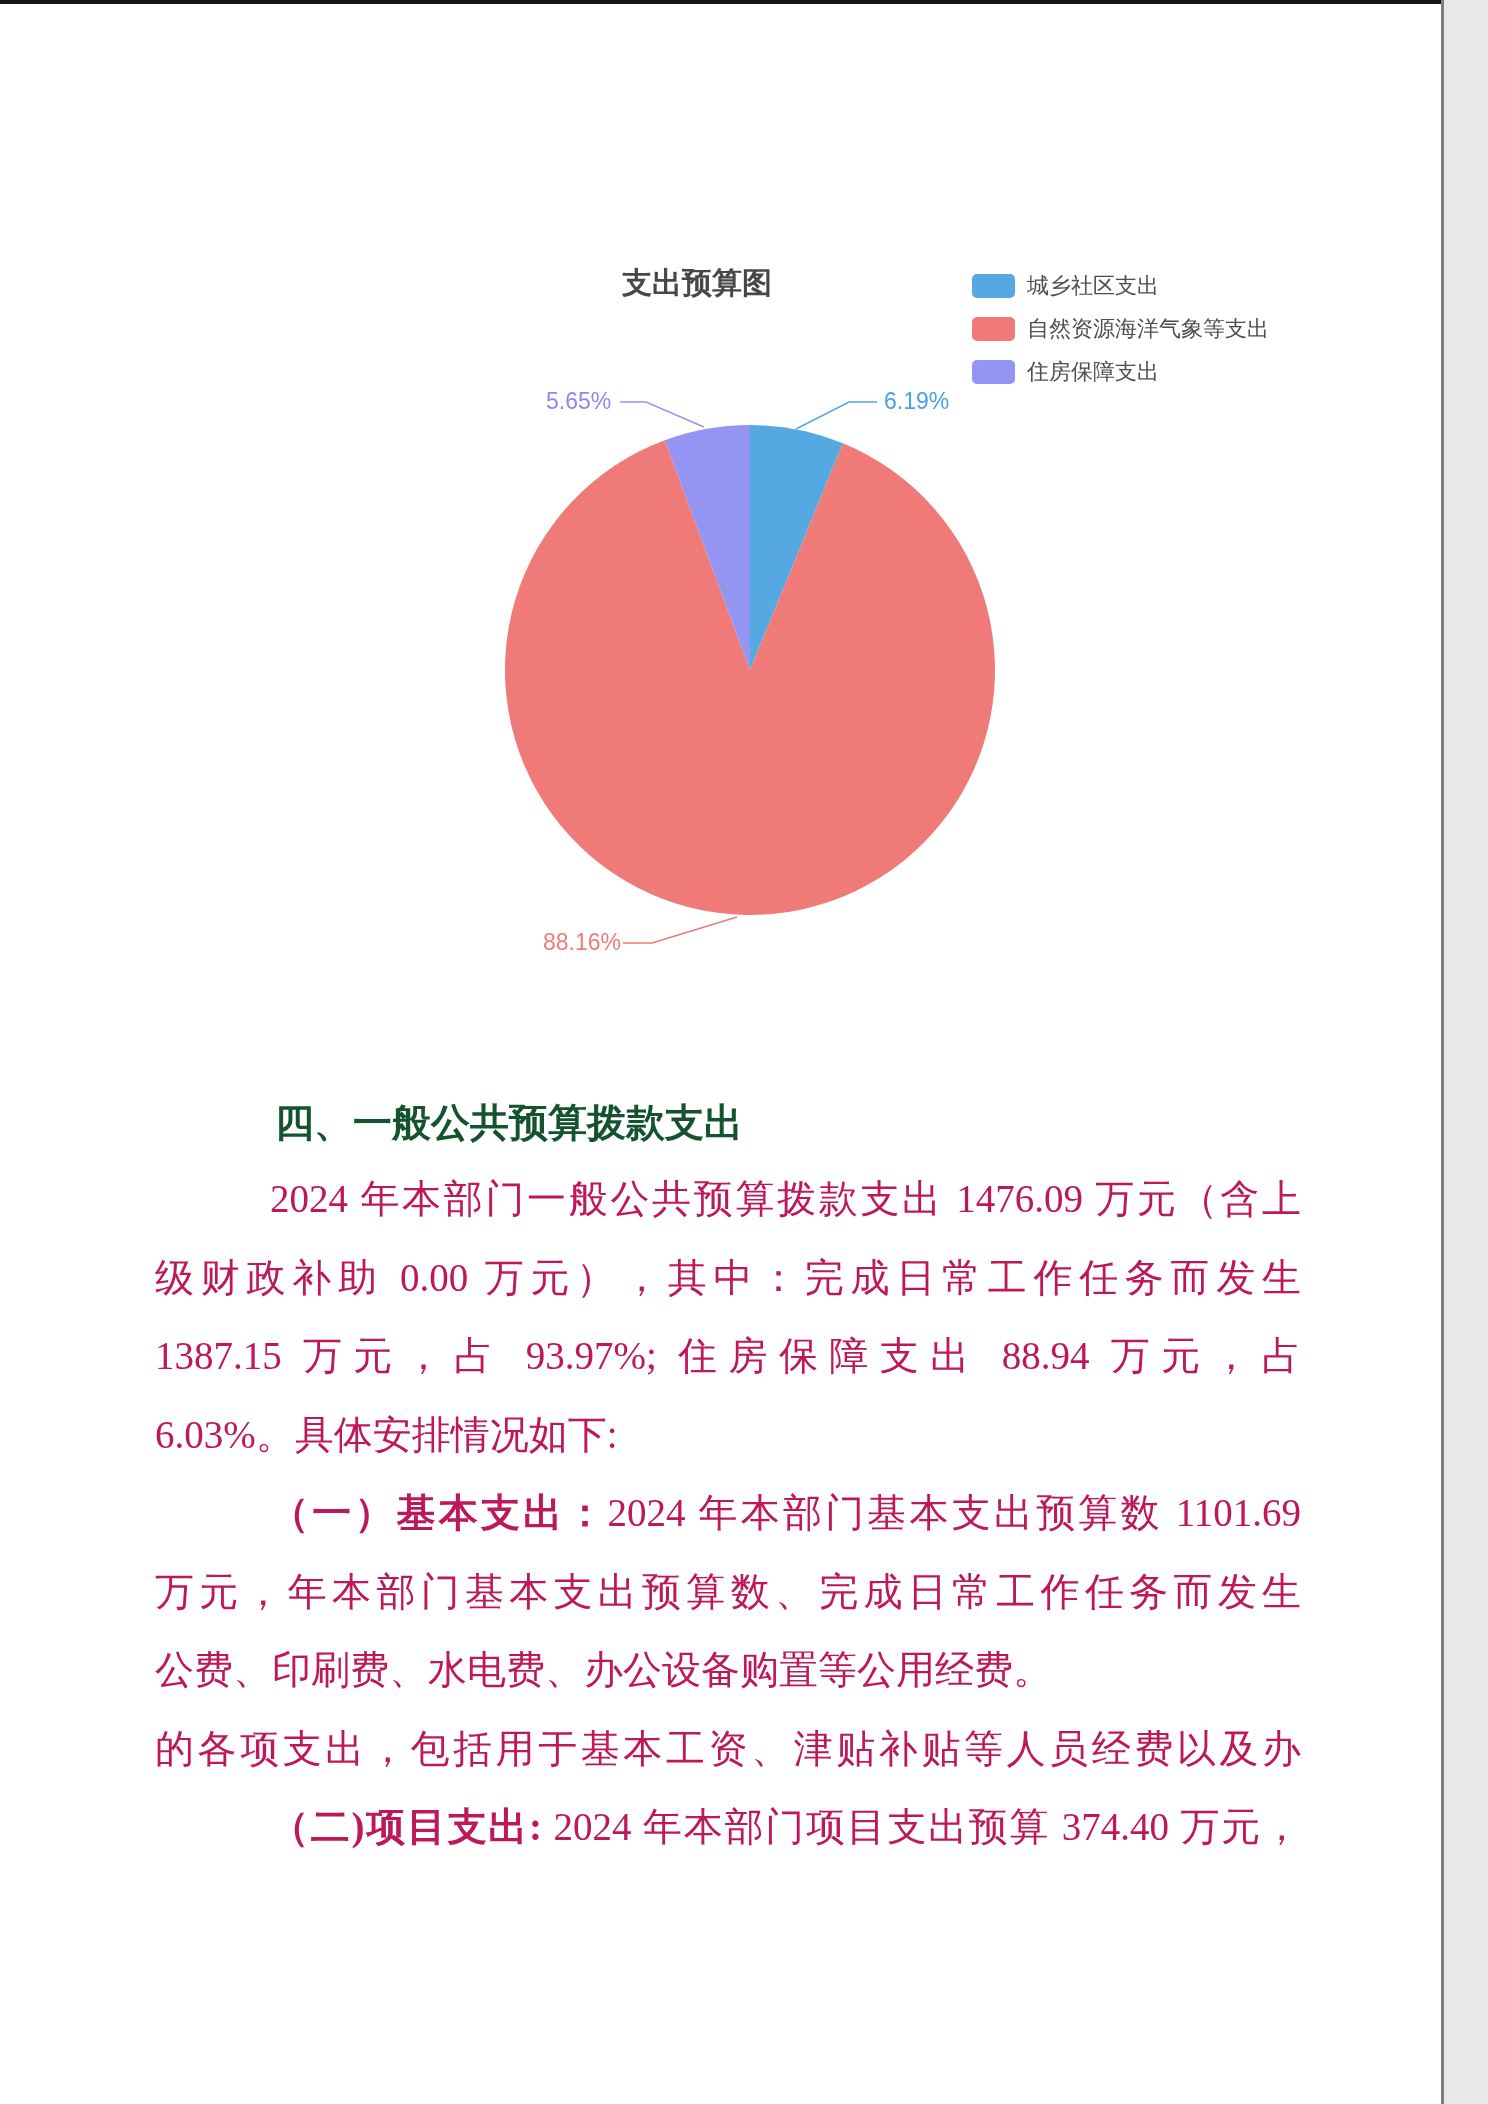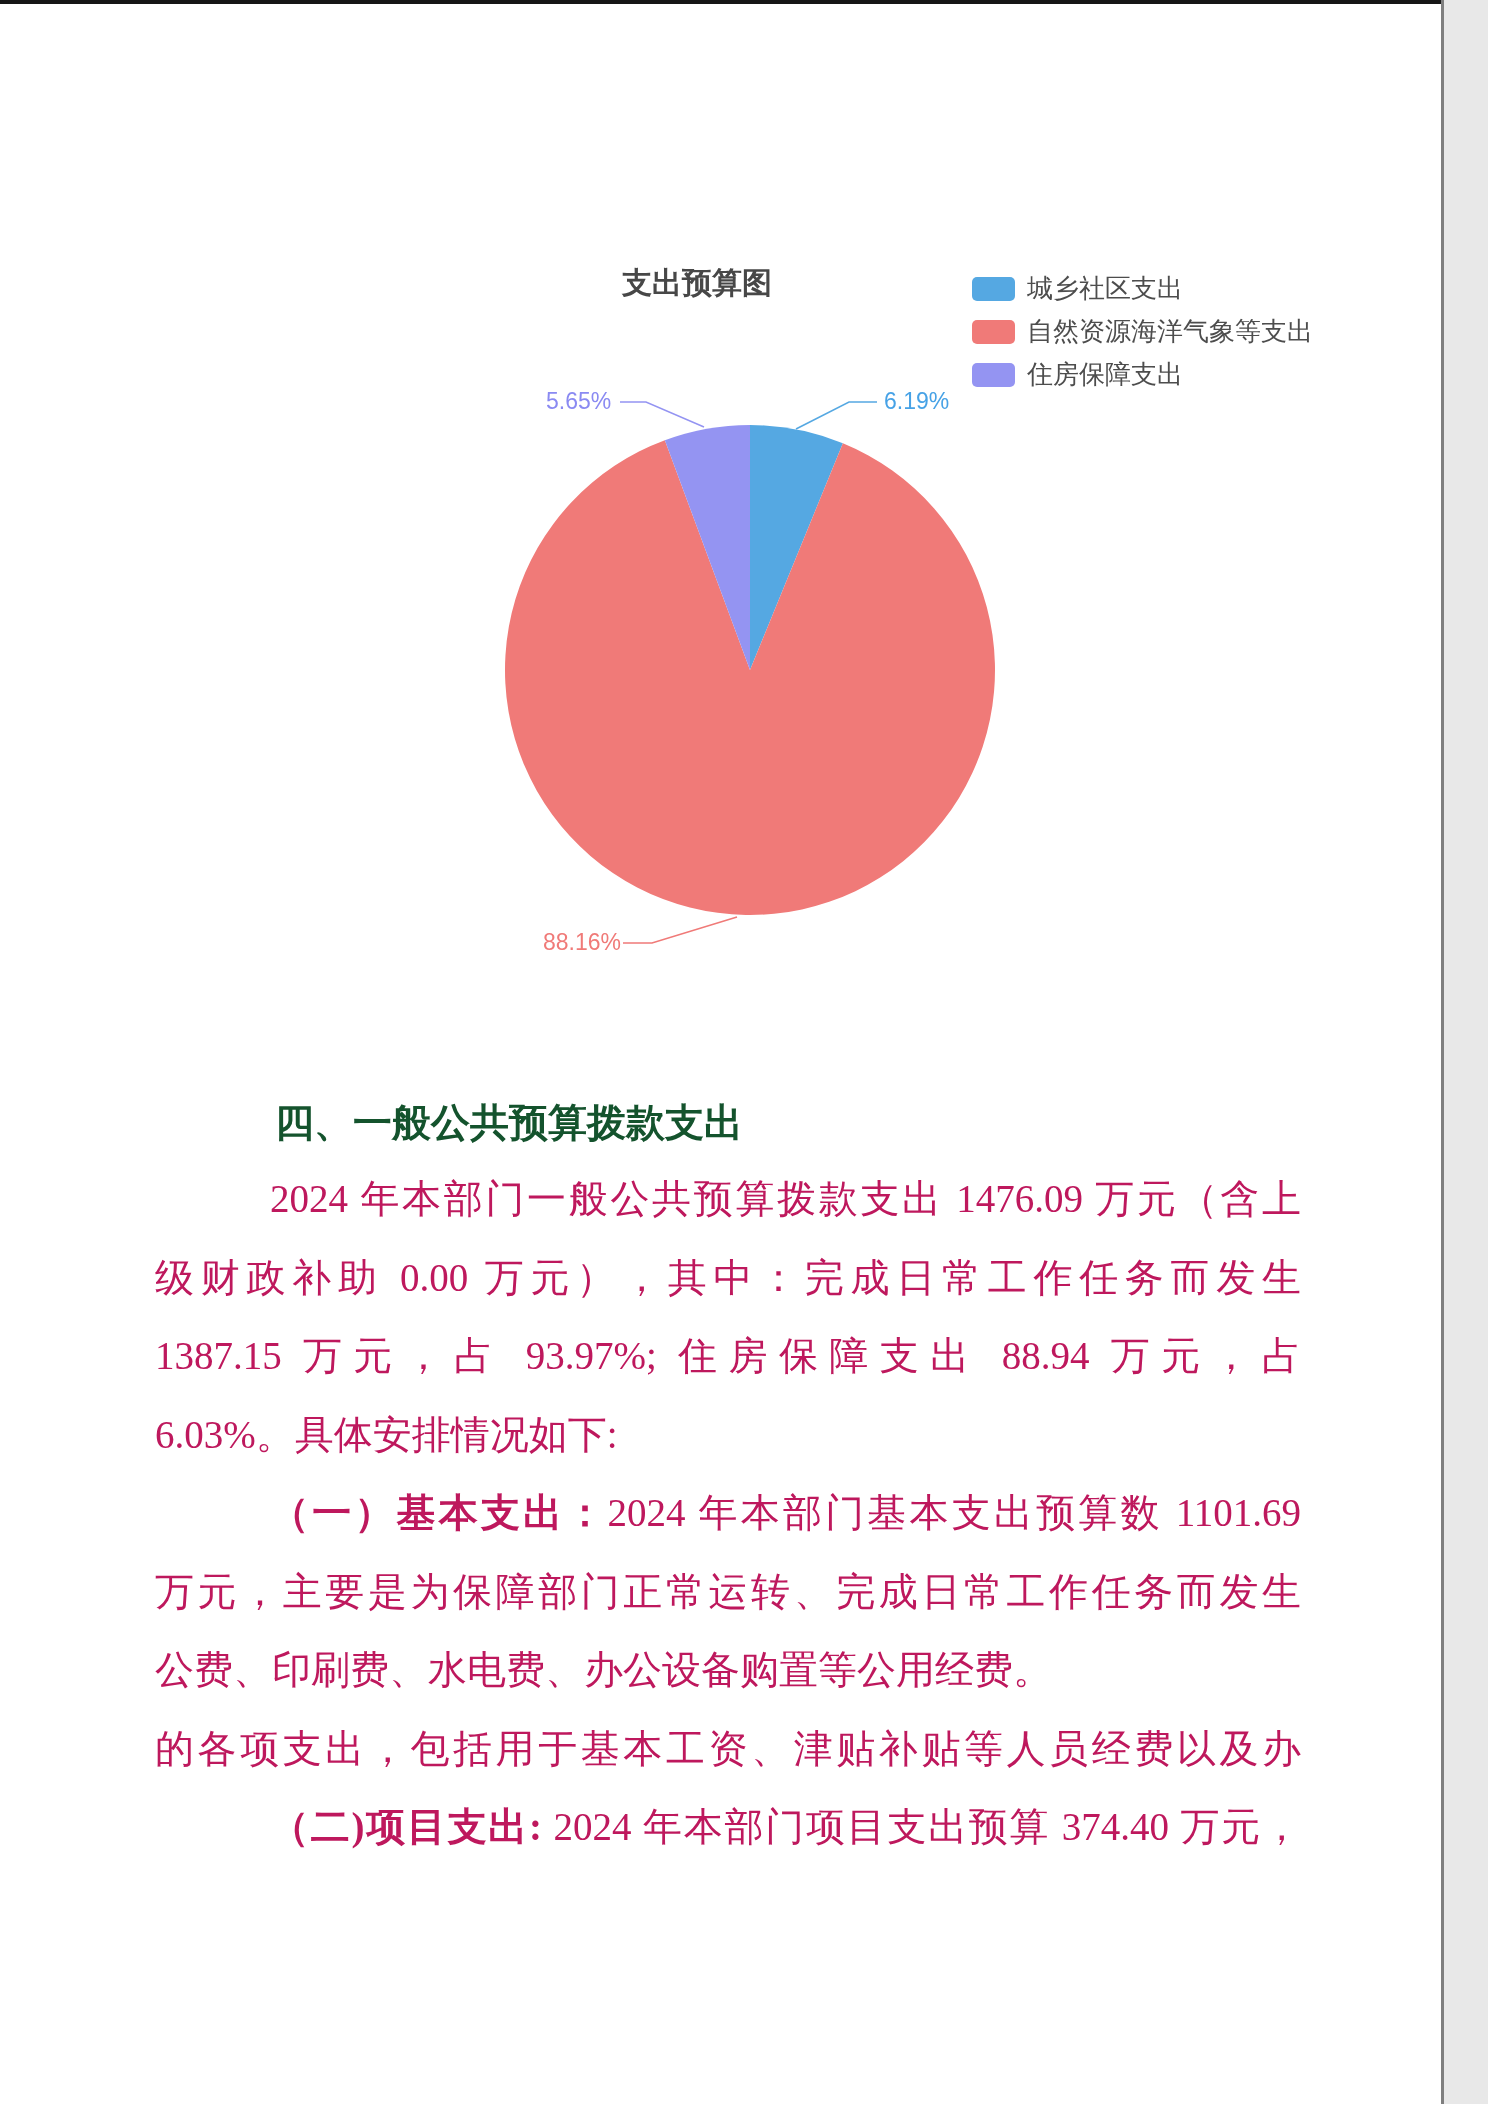--- a/index.html
+++ b/index.html
@@ -14,21 +14,21 @@
   #chart-title{
     position:absolute;left:622px;top:263px;
     font-family:"Liberation Sans",sans-serif;font-weight:bold;
     font-size:30px;color:#474747;letter-spacing:0px;white-space:nowrap;
   }
   #legend{position:absolute;left:972px;top:271px;}
   .legend-item{position:relative;height:24px;margin-bottom:19px;white-space:nowrap;cursor:default;}
   .legend-swatch{display:inline-block;width:43px;height:24px;border-radius:5px;vertical-align:middle;}
   .legend-label{
     display:inline-block;margin-left:12px;vertical-align:middle;
-    font-family:"Liberation Sans",sans-serif;font-size:26px;color:#4d4d4d;
+    font-family:"Liberation Sans",sans-serif;font-size:22px;color:#4d4d4d;
   }
   #pie-svg{position:absolute;left:460px;top:380px;}
   .pct-label{
     position:absolute;font-family:"Liberation Sans",sans-serif;
     font-size:23px;white-space:nowrap;
   }
   #pct-blue{left:884px;top:388px;color:#47a2e6;}
   #pct-purple{left:546px;top:388px;color:#8a8af2;}
   #pct-red{left:543px;top:929px;color:#f07a78;}
 
@@ -82,18 +82,18 @@
   <div id="pct-purple" class="pct-label">5.65%</div>
 
   <div id="section-heading">四、一般公共预算拨款支出</div>
 
   <div id="body-lines">
       <div class="body-line justify indent"><span class="seg">2024 年本部门一般公共预算拨款支出 1476.09 万元（含上</span></div>
       <div class="body-line justify"><span class="seg">级财政补助 0.00 万元），其中：完成日常工作任务而发生</span></div>
       <div class="body-line justify"><span class="seg">1387.15 万元，占 93.97%; 住房保障支出 88.94 万元，占</span></div>
       <div class="body-line"><span class="seg">6.03%。具体安排情况如下:</span></div>
       <div class="body-line justify indent"><span class="seg-bold">（一）基本支出：</span><span class="seg">2024 年本部门基本支出预算数 1101.69</span></div>
-      <div class="body-line justify"><span class="seg">万元，主要是为保障部门正常运转、完成日常工作任务而发生</span></div>
+      <div class="body-line justify"><span class="seg">万元，年本部门基本支出预算数、完成日常工作任务而发生</span></div>
       <div class="body-line"><span class="seg">公费、印刷费、水电费、办公设备购置等公用经费。</span></div>
       <div class="body-line justify"><span class="seg">的各项支出，包括用于基本工资、津贴补贴等人员经费以及办</span></div>
       <div class="body-line justify indent"><span class="seg-bold">（二)项目支出:</span><span class="seg"> 2024 年本部门项目支出预算 374.40 万元，</span></div>
     </div>
 </div>
 
 </body></html>

